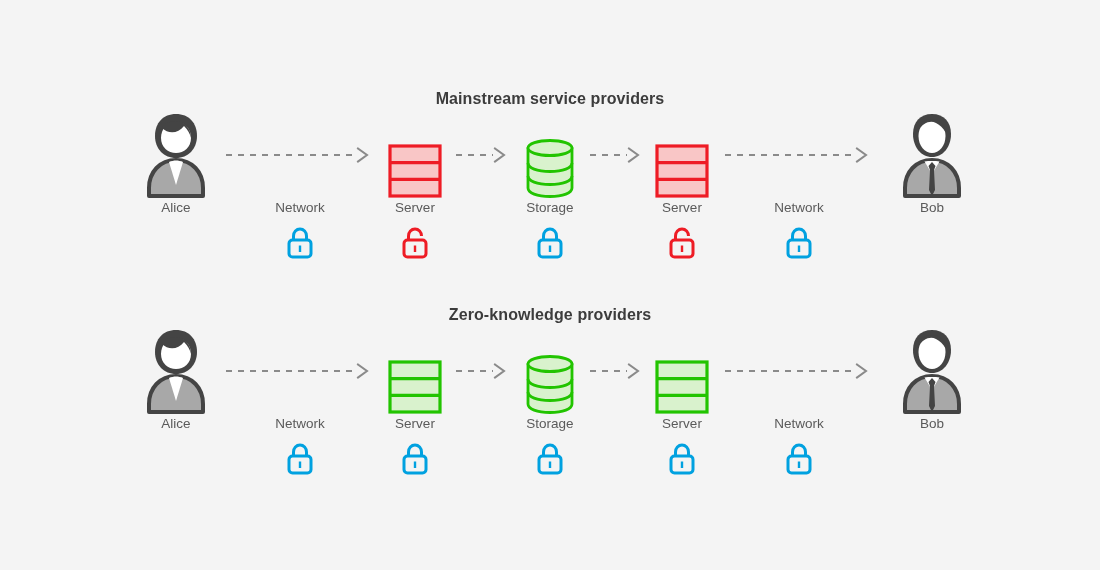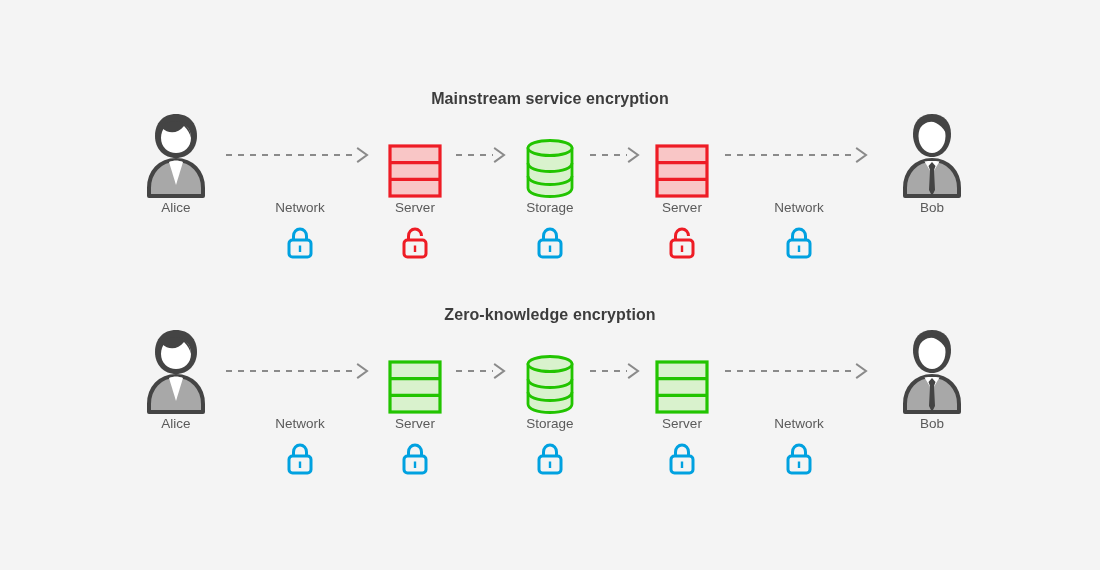--- a/index.html
+++ b/index.html
@@ -82,21 +82,21 @@
   
   .art svg { display: block; }
 </style>
 </head>
 <body style="background: rgb(244, 244, 244);">
 
 <div class="canvas">
 
   <div class="row row-top">
 
-    <div class="row-title">Mainstream service encryption</div>
+    <div class="row-title">Mainstream service providers</div>
 
     <div class="conn" style="left:226px;width:148px;">
       <svg width="148" height="14" viewBox="0 0 148 14" aria-hidden="true">
         <line x1="0" y1="7" x2="130" y2="7" stroke="#8a8a8a" stroke-width="2" stroke-dasharray="6 6"></line>
         <polyline points="132,0.5 141,7 132,13.5" fill="none" stroke="#8a8a8a" stroke-width="2" stroke-linecap="square" stroke-linejoin="miter"></polyline>
       </svg>
     </div>
     <div class="conn" style="left:456px;width:54px;">
       <svg width="54" height="14" viewBox="0 0 54 14" aria-hidden="true">
         <line x1="0" y1="7" x2="37" y2="7" stroke="#8a8a8a" stroke-width="2" stroke-dasharray="6 6"></line>
@@ -221,21 +221,21 @@
           <path d="M32 50 L28.5 54 L30 58 L29 78 L32 84 L35 78 L34 58 L35.5 54 Z" fill="#444444"></path>
         </svg>
       </div>
       <div class="node-label">Bob</div>
       <div class="node-lock empty"></div>
     </div>
   </div>
 
   <div class="row row-bot">
 
-    <div class="row-title">Zero-knowledge encryption</div>
+    <div class="row-title">Zero-knowledge providers</div>
 
     <div class="conn" style="left:226px;width:148px;">
       <svg width="148" height="14" viewBox="0 0 148 14" aria-hidden="true">
         <line x1="0" y1="7" x2="130" y2="7" stroke="#8a8a8a" stroke-width="2" stroke-dasharray="6 6"></line>
         <polyline points="132,0.5 141,7 132,13.5" fill="none" stroke="#8a8a8a" stroke-width="2" stroke-linecap="square" stroke-linejoin="miter"></polyline>
       </svg>
     </div>
     <div class="conn" style="left:456px;width:54px;">
       <svg width="54" height="14" viewBox="0 0 54 14" aria-hidden="true">
         <line x1="0" y1="7" x2="37" y2="7" stroke="#8a8a8a" stroke-width="2" stroke-dasharray="6 6"></line>

